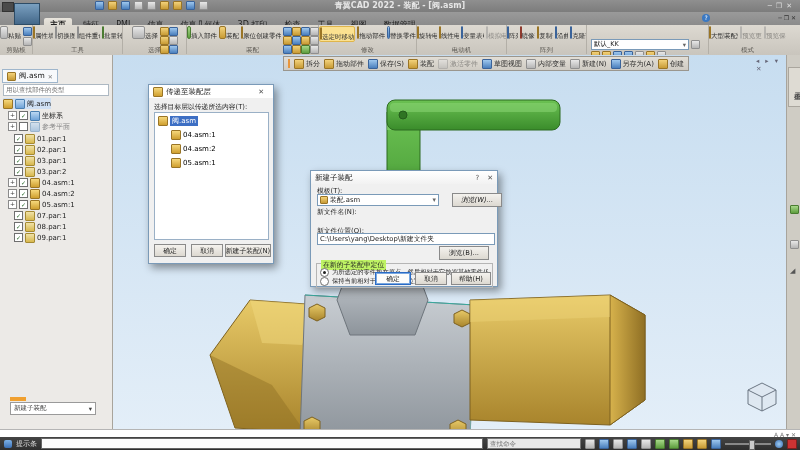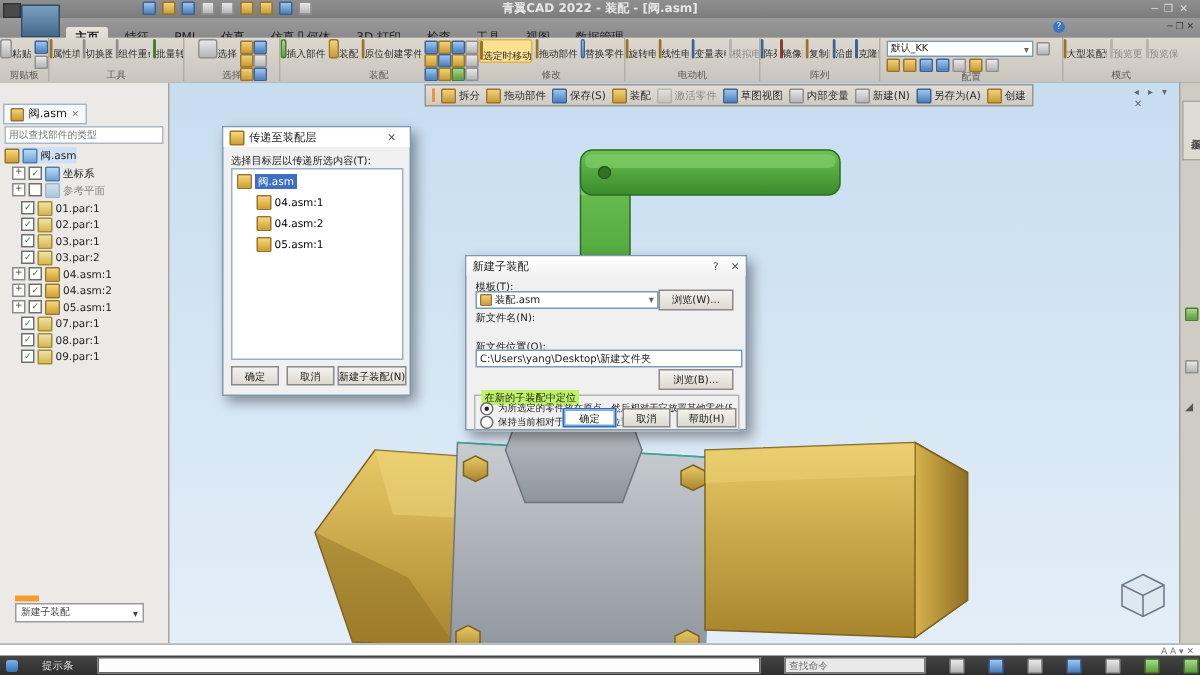--- a/index.html
+++ b/index.html
@@ -64,21 +64,21 @@
   .dbtn.focus{border:1px solid #2a6bc5;box-shadow:0 0 0 1px #7aa8e0 inset;}
   .radio{width:7px;height:7px;border:1px solid #6f6f6f;border-radius:50%;background:#fff;position:relative;flex:none;}
   .radio.on:after{content:"";position:absolute;left:1.5px;top:1.5px;width:3px;height:3px;border-radius:50%;background:#222;}
   .rrow{display:flex;align-items:center;gap:3px;font-size:6.3px;color:#222;white-space:nowrap;overflow:hidden;}
   
   .rstrip{left:786px;top:55px;width:14px;height:374px;background:#cfccc4;border-left:1px solid #a8a49c;}
   .vtab{position:absolute;left:1px;top:12px;width:12px;background:#dedbd3;border:1px solid #aaa69e;
         font-size:7px;color:#444;text-align:center;line-height:9px;padding:2px 0;}
   
   .prompt{left:0;top:429px;width:800px;height:8px;background:#fff;border-top:1px solid #b5b5b5;}
-  .statusbar{left:0;top:437px;width:800px;height:13px;background:linear-gradient(#454545,#2e2e2e);display:flex;align-items:center;gap:16px;padding:0 4px;box-sizing:border-box;}
+  .statusbar{left:0;top:437px;width:800px;height:13px;background:linear-gradient(#454545,#2e2e2e);display:flex;align-items:center;gap:4px;padding:0 4px;box-sizing:border-box;}
   .sico{width:8px;height:8px;border-radius:1px;flex:none;}
   .ssearch{width:88px;height:9px;background:#e9e9e9;border:1px solid #777;font-size:6.5px;color:#888;padding:0 2px;font-family:inherit;flex:none;}
   .slider{width:46px;height:2px;background:#888;position:relative;flex:none;}
   .slider .knob{position:absolute;left:24px;top:-3px;width:4px;height:8px;background:#ccc;border:1px solid #666;}
   .picons{position:absolute;right:4px;top:0;height:8px;display:flex;gap:4px;align-items:center;font-size:6px;color:#777;}
 </style>
 </head>
 <body>
 
 <div id="app">
@@ -266,21 +266,21 @@
           </div>
         <div class="rbtn">
             <span class="bi bi-blue"></span>
             <span>克隆部件</span>
           </div>
       </div>
       <div class="glabel">阵列</div>
     </div>
 
     <div class="rgroup" style="left:587px;width:121px;">
-      <div style="padding:2px 4px 0 4px;">
+      <div style="padding:2px 4px 0 4px;margin-top:12px;">
         <div style="display:flex;align-items:center;gap:2px;">
           <div class="tbx" style="width:92px;height:9px;font-size:6.5px;">
               <span>默认_KK</span>
               <span style="margin-left:auto;color:#666;">▾</span>
             </div>
           <span class="mini bi-grey"></span>
         </div>
         <div style="display:flex;gap:2px;margin-top:1px;">
           <span class="mini bi-gold"></span>
           <span class="mini bi-gold"></span>
@@ -557,21 +557,21 @@
       <span>新建子装配</span>
       <span class="dlg-x"><span>?</span></span>
       <span style="font-size:7px;color:#555;">✕</span>
     </div>
     <div class="dlbl abs" style="left:6px;top:15px;">模板(T):</div>
     <div class="tbx abs" style="left:6px;top:23px;width:116px;height:10px;">
       <span class="mini bi-gold" style="width:6px;height:6px;margin-right:2px;"></span>
       <span>装配.asm</span>
       <span style="margin-left:auto;color:#666;">▾</span>
     </div>
-    <div class="dbtn abs" style="left:128px;top:22px;width:48px;height:12px;">浏览(W)...</div>
+    <div class="dbtn abs" style="left:141px;top:22px;width:48px;height:12px;font-style:italic;">浏览(W)...</div>
     <div class="dlbl abs" style="left:6px;top:36px;">新文件名(N):</div>
     <div class="dlbl abs" style="left:6px;top:55px;">新文件位置(O):</div>
     <div class="tbx abs" style="left:6px;top:62px;width:172px;height:10px;">C:\Users\yang\Desktop\新建文件夹</div>
     <div class="dbtn abs" style="left:128px;top:75px;width:48px;height:12px;">浏览(B)...</div>
     <div class="abs" style="left:5px;top:92px;width:175px;height:23px;border:1px solid #b5b5b5;">
       <div class="dlbl abs" style="left:4px;top:-4px;background:#bef264;padding:0 2px;">在新的子装配中定位</div>
       <div class="rrow abs" style="left:3px;top:4px;width:168px;">
         <span class="radio on"></span>
           <span>为所选定的零件放在原点，然后相对于它放置其他零件(P)</span>
       </div>

